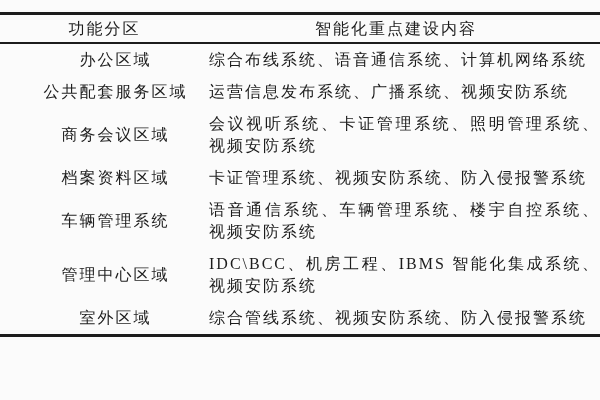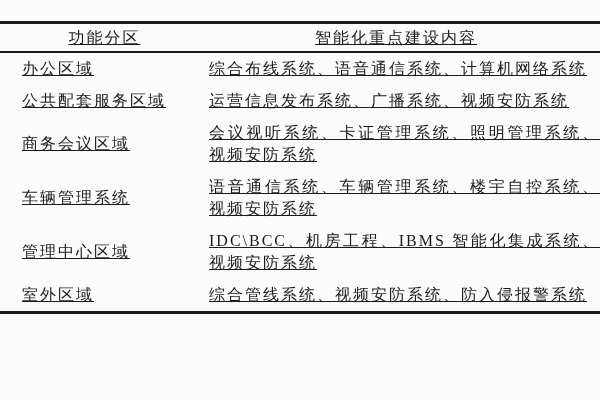--- a/index.html
+++ b/index.html
@@ -11,24 +11,23 @@
     height: 400px;
     background: #fbfbfb;
     font-family: "Liberation Serif", "DejaVu Serif", serif;
     color: #1c1c1c;
     overflow: hidden;
   }
   table.zoning-table {
     width: 600px;
     border-collapse: collapse;
     table-layout: fixed;
-    margin-top: 21px;
+    margin-top: 12px;
     border-top: 3px solid #1c1c1c;
     border-bottom: 3px solid #1c1c1c;
-    text-decoration: underline;
   }
   table.zoning-table col.c1 { width: 209px; }
   table.zoning-table col.c2 { width: 391px; }
   th {
     font-weight: normal;
     font-size: 16px;
     letter-spacing: 2px;
     line-height: 22px;
     padding: 3px 0 2px 0;
     text-align: center;
@@ -39,21 +38,21 @@
   td {
     font-size: 16px;
     letter-spacing: 2px;
     line-height: 22px;
     vertical-align: middle;
     padding: 5px 0;
     color: #1c1c1c;
   }
   td.col-zone {
     padding-left: 22px;
-    text-align: left;
+    text-align: center;
     white-space: nowrap;
   }
   td.col-content {
     text-align: justify;
     text-align-last: left;
     word-break: break-all;
   }
 </style>
 </head>
 <body>
@@ -78,20 +77,24 @@
   <tr>
     <td class="col-zone">公共配套服务区域</td>
     <td class="col-content">运营信息发布系统、广播系统、视频安防系统</td>
   </tr>
 
   <tr>
     <td class="col-zone">商务会议区域</td>
     <td class="col-content">会议视听系统、卡证管理系统、照明管理系统、视频安防系统</td>
   </tr>
 
+  <tr>
+    <td class="col-zone">档案资料区域</td>
+    <td class="col-content">卡证管理系统、视频安防系统、防入侵报警系统</td>
+  </tr>
 
   <tr>
     <td class="col-zone">车辆管理系统</td>
     <td class="col-content">语音通信系统、车辆管理系统、楼宇自控系统、视频安防系统</td>
   </tr>
 
   <tr>
     <td class="col-zone">管理中心区域</td>
     <td class="col-content">IDC\BCC、机房工程、IBMS 智能化集成系统、视频安防系统</td>
   </tr>

